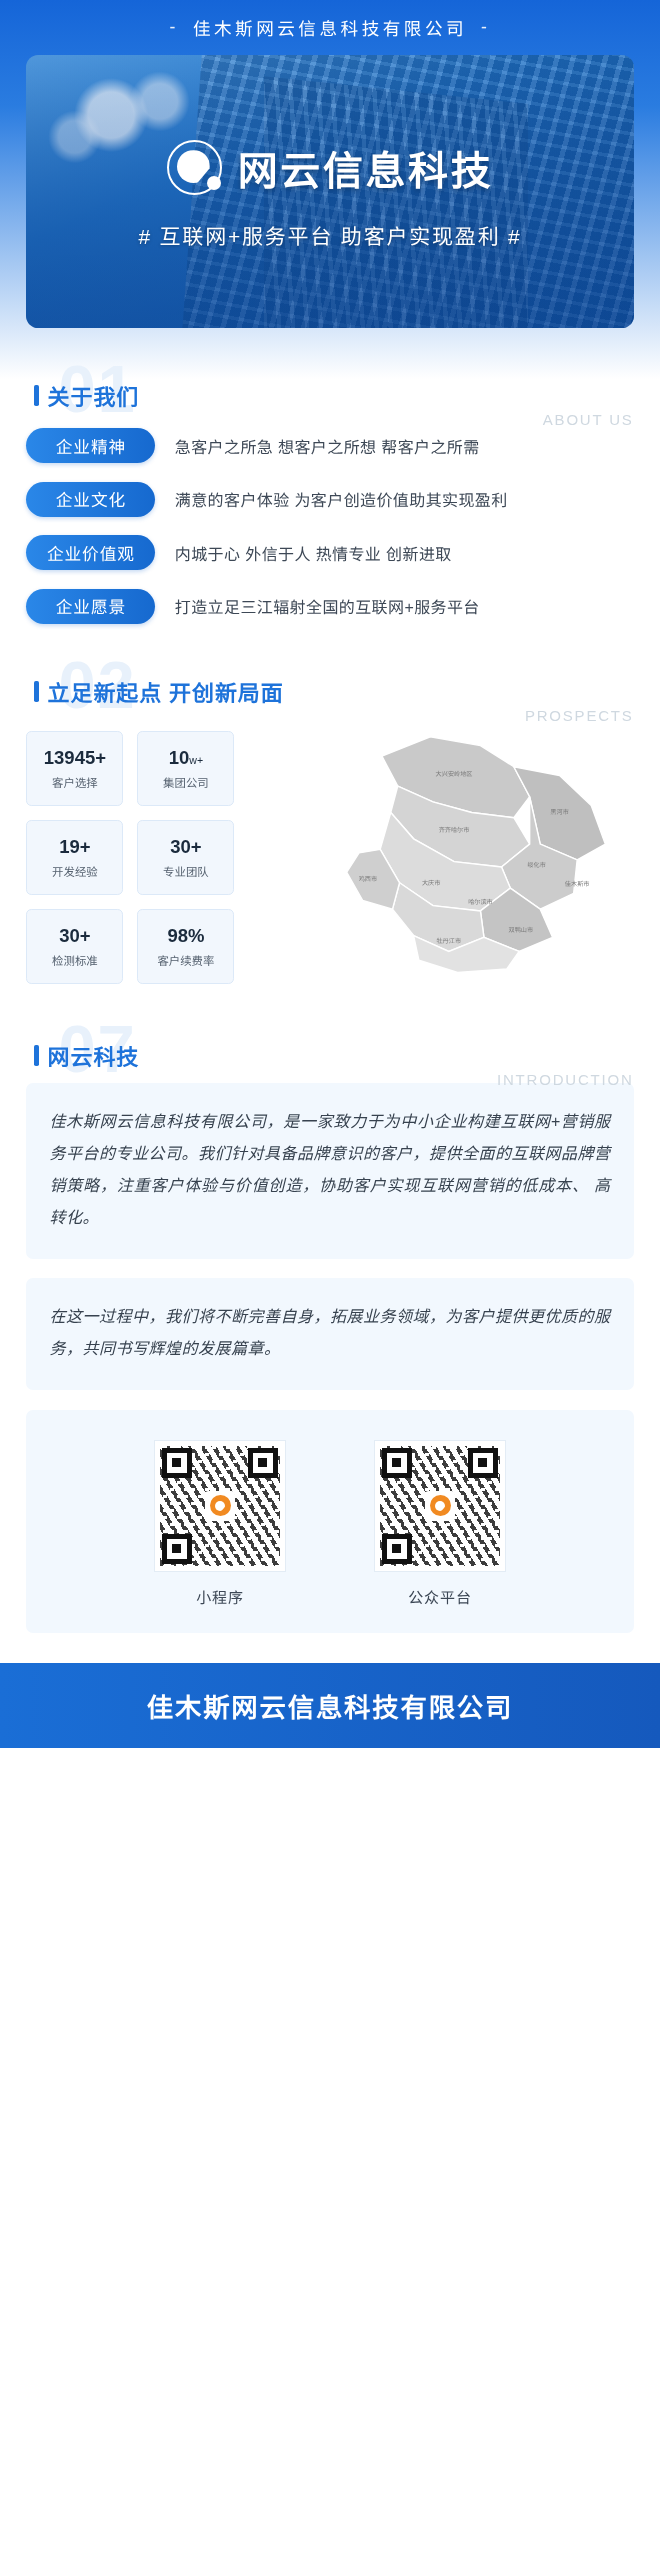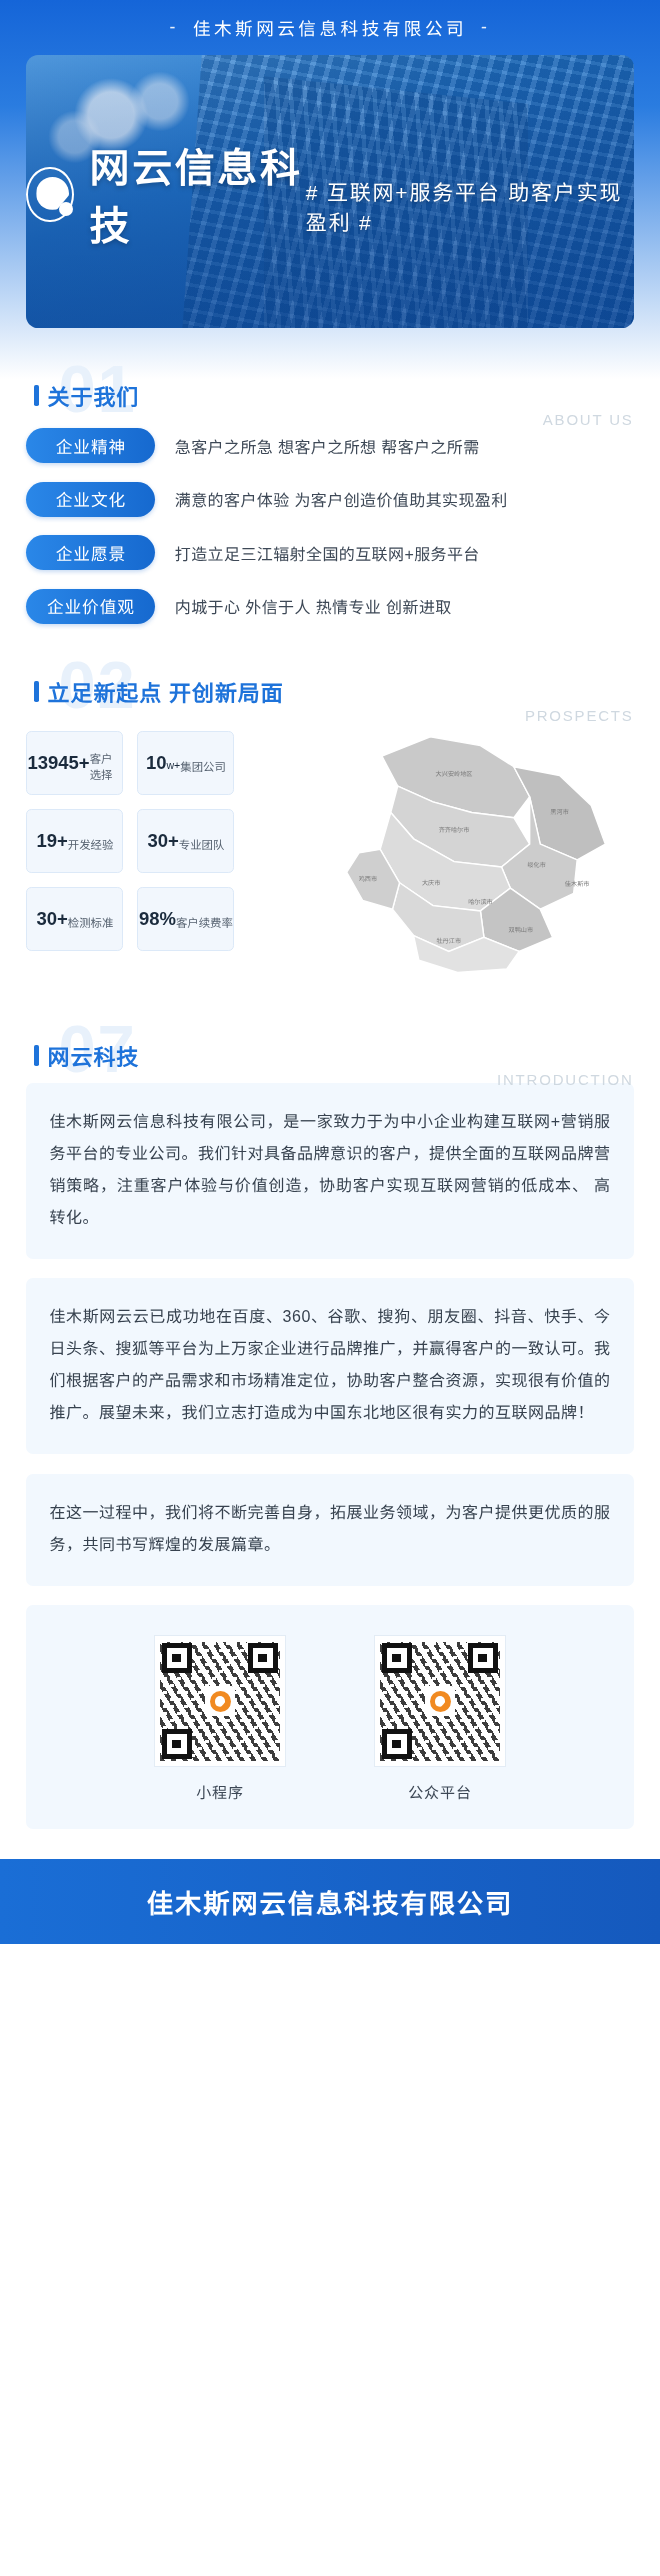--- a/index.html
+++ b/index.html
@@ -63,21 +63,21 @@
     width: 264px; height: 264px;
     background: repeating-linear-gradient(86deg, rgba(255,255,255,0.10) 0 4.4px, rgba(12,60,120,0.25) 4.4px 14px);
     transform: skewY(6deg);
   }
   .hero .veil { position: absolute; inset: 0; background: linear-gradient(180deg, rgba(13,73,155,.10) 0%, rgba(13,73,155,.45) 100%); }
 
   .hero-inner {
     position: relative;
     height: 100%;
     display: flex;
-    flex-direction: row;
+    flex-direction: column;
     align-items: center;
     justify-content: center;
     padding-top: 5.3px;
   }
   .brand-row { display: flex; align-items: center; gap: 16px; }
   .brand-mark {
     width: 55px; height: 55px; border-radius: 50%;
     border: 2.6px solid #ffffff;
     position: relative;
     display: inline-block;
@@ -171,44 +171,45 @@
   }
   .stat-grid {
     position: absolute;
     left: 0; top: 7px;
     width: 208px;
     display: grid;
     grid-template-columns: repeat(2, 97px);
     grid-gap: 14px;
   }
   .stat-card {
-    width: 97px; height: 64px;
+    width: 97px; height: 75px;
     background: #f2f7fd;
     border: 0.9px solid #dce9f8;
     border-radius: 5.3px;
-    display: flex; flex-direction: row;
+    display: flex; flex-direction: column;
     align-items: center; justify-content: center;
   }
   .stat-num { font-size: 18.5px; font-weight: bold; color: #1b2b3d; }
   .stat-num .sub { font-size: 10.6px; font-weight: normal; }
   .stat-label { font-size: 11.4px; color: #55616f; margin-top: 5.3px; }
 
   .map {
     position: absolute;
     right: -3.5px; top: -3.5px;
     width: 387px; height: 255px;
   }
   .map svg { width: 100%; height: 100%; }
 
   
   .intro-block {
     background: #f2f8fe;
     border-radius: 7px;
     padding: 23px 23px 25px 23px;
     margin-bottom: 19.4px;
+    font-style: italic;
   }
   .intro-block p {
     color: #37424f;
     font-size: 16px;
     line-height: 2.0;
     text-align: justify;
     letter-spacing: 0.5px;
   }
 
   
@@ -324,26 +325,26 @@
     <div class="about-list">
       <div class="about-row">
         <div class="pill">企业精神</div>
         <div class="about-text">急客户之所急 想客户之所想 帮客户之所需</div>
       </div>
       <div class="about-row">
         <div class="pill">企业文化</div>
         <div class="about-text">满意的客户体验 为客户创造价值助其实现盈利</div>
       </div>
       <div class="about-row">
+        <div class="pill">企业价值观</div>
+        <div class="about-text">内城于心 外信于人 热情专业 创新进取</div>
+      </div>
+      <div class="about-row">
         <div class="pill">企业愿景</div>
         <div class="about-text">打造立足三江辐射全国的互联网+服务平台</div>
-      </div>
-      <div class="about-row">
-        <div class="pill">企业价值观</div>
-        <div class="about-text">内城于心 外信于人 热情专业 创新进取</div>
       </div>
     </div>
   </div>
 
   <div class="section">
     <div class="sec-head">
       <div class="sec-ghost">02</div>
       <div class="sec-title">
         <span class="sec-bar"></span>
         <span class="sec-title-text">立足新起点 开创新局面</span>
@@ -416,23 +417,20 @@
         <span class="sec-bar"></span>
         <span class="sec-title-text">网云科技</span>
       </div>
       <div class="sec-en">INTRODUCTION</div>
     </div>
 
     <div class="intro-block">
       <p>佳木斯网云信息科技有限公司，是一家致力于为中小企业构建互联网+营销服务平台的专业公司。我们针对具备品牌意识的客户，提供全面的互联网品牌营销策略，注重客户体验与价值创造，协助客户实现互联网营销的低成本、 高转化。</p>
     </div>
     <div class="intro-block">
-      <p>佳木斯网云云已成功地在百度、360、谷歌、搜狗、朋友圈、抖音、快手、今 日头条、搜狐等平台为上万家企业进行品牌推广，并赢得客户的一致认可。我们根据客户的产品需求和市场精准定位，协助客户整合资源，实现很有价值的推广。展望未来，我们立志打造成为中国东北地区很有实力的互联网品牌！</p>
-    </div>
-    <div class="intro-block">
       <p>在这一过程中，我们将不断完善自身，拓展业务领域，为客户提供更优质的服务，共同书写辉煌的发展篇章。</p>
     </div>
 
     <div class="qr-area">
       <div class="qr-item">
         <div class="qr-box">
           <div class="qr-noise"></div>
           <span class="qr-eye tl"></span>
           <span class="qr-eye tr"></span>
           <span class="qr-eye bl"></span>

